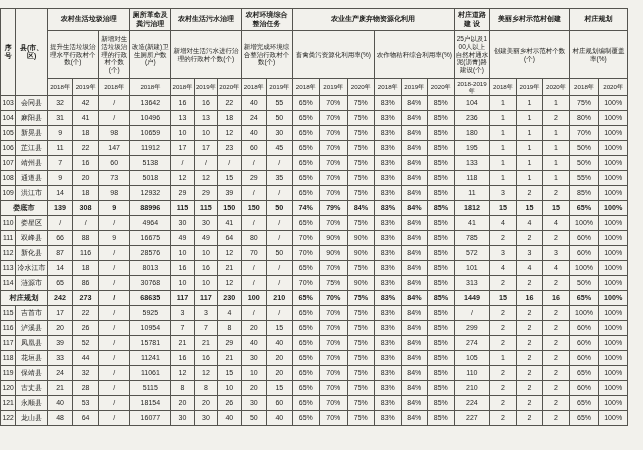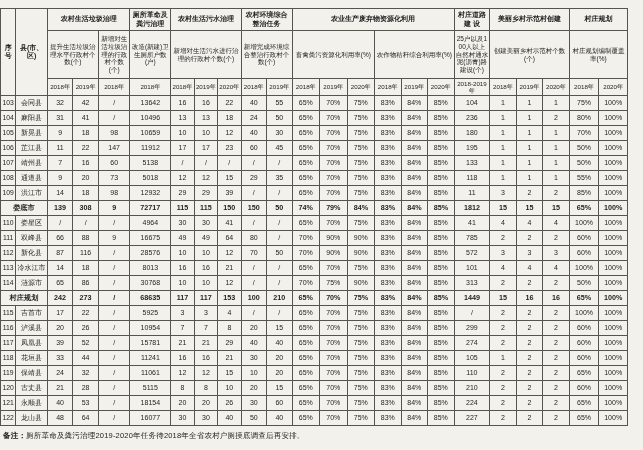--- a/index.html
+++ b/index.html
@@ -294,21 +294,21 @@
           <td class="val-cell">2</td>
           <td class="val-cell">2</td>
           <td class="val-cell">85%</td>
           <td class="val-cell">100%</td>
         </tr>
         <tr class="sum">
           <td class="name-cell" colspan="2">娄底市</td>
           <td class="val-cell">139</td>
           <td class="val-cell">308</td>
           <td class="val-cell">9</td>
-          <td class="val-cell">72717</td>
+          <td class="val-cell">88996</td>
           <td class="val-cell">115</td>
           <td class="val-cell">115</td>
           <td class="val-cell">150</td>
           <td class="val-cell">150</td>
           <td class="val-cell">50</td>
           <td class="val-cell">74%</td>
           <td class="val-cell">79%</td>
           <td class="val-cell">84%</td>
           <td class="val-cell">83%</td>
           <td class="val-cell">84%</td>
@@ -446,21 +446,21 @@
           <td class="val-cell">100%</td>
         </tr>
         <tr class="sum">
           <td class="name-cell" colspan="2">村庄规划</td>
           <td class="val-cell">242</td>
           <td class="val-cell">273</td>
           <td class="val-cell">/</td>
           <td class="val-cell">68635</td>
           <td class="val-cell">117</td>
           <td class="val-cell">117</td>
-          <td class="val-cell">153</td>
+          <td class="val-cell">230</td>
           <td class="val-cell">100</td>
           <td class="val-cell">210</td>
           <td class="val-cell">65%</td>
           <td class="val-cell">70%</td>
           <td class="val-cell">75%</td>
           <td class="val-cell">83%</td>
           <td class="val-cell">84%</td>
           <td class="val-cell">85%</td>
           <td class="val-cell">1449</td>
           <td class="val-cell">15</td>
@@ -665,16 +665,13 @@
           <td class="val-cell">227</td>
           <td class="val-cell">2</td>
           <td class="val-cell">2</td>
           <td class="val-cell">2</td>
           <td class="val-cell">65%</td>
           <td class="val-cell">100%</td>
         </tr>
       </tbody>
   </table>
 
-  <div class="footnote">
-    <span class="lbl">备注：</span><span>厕所革命及粪污治理2019-2020年任务待2018年全省农村户厕摸底调查后再安排。</span>
-  </div>
 </div>
 
 </body></html>

